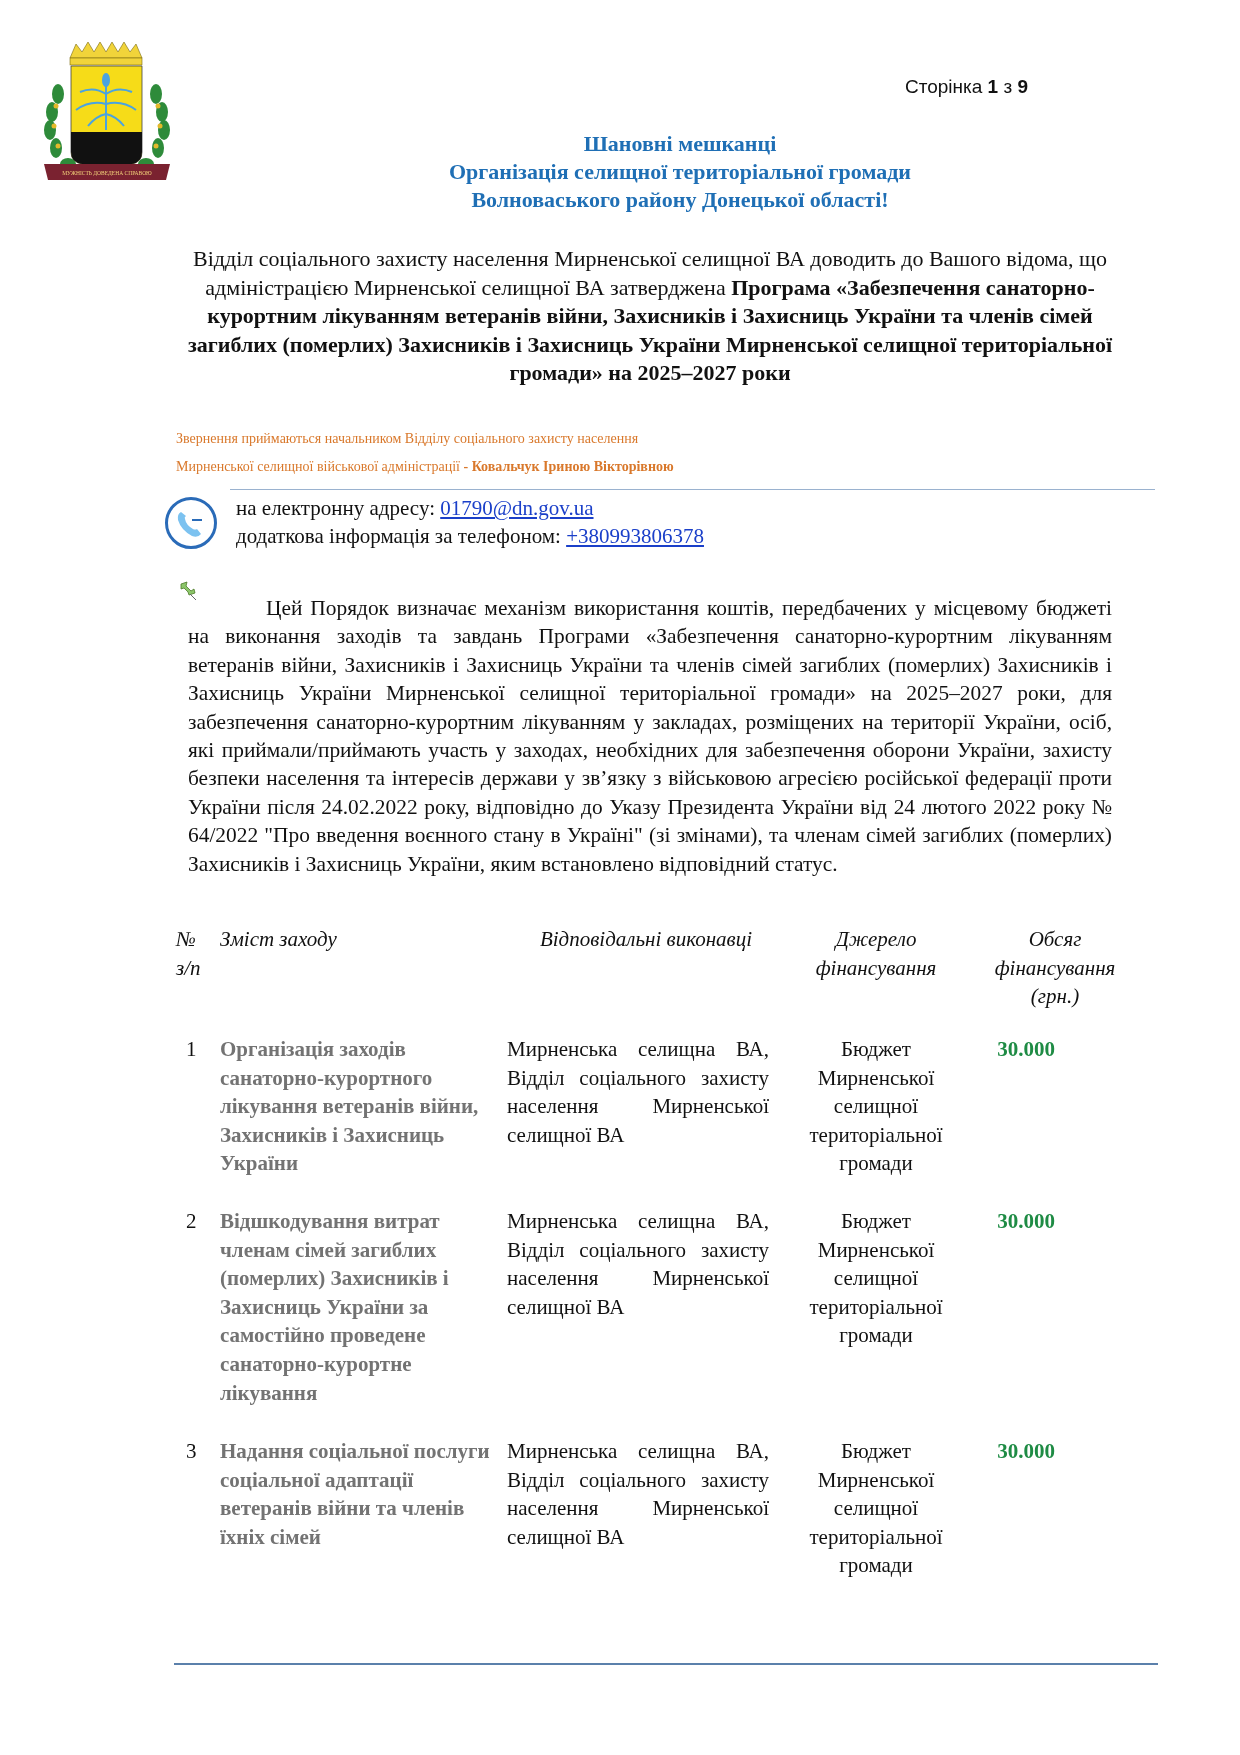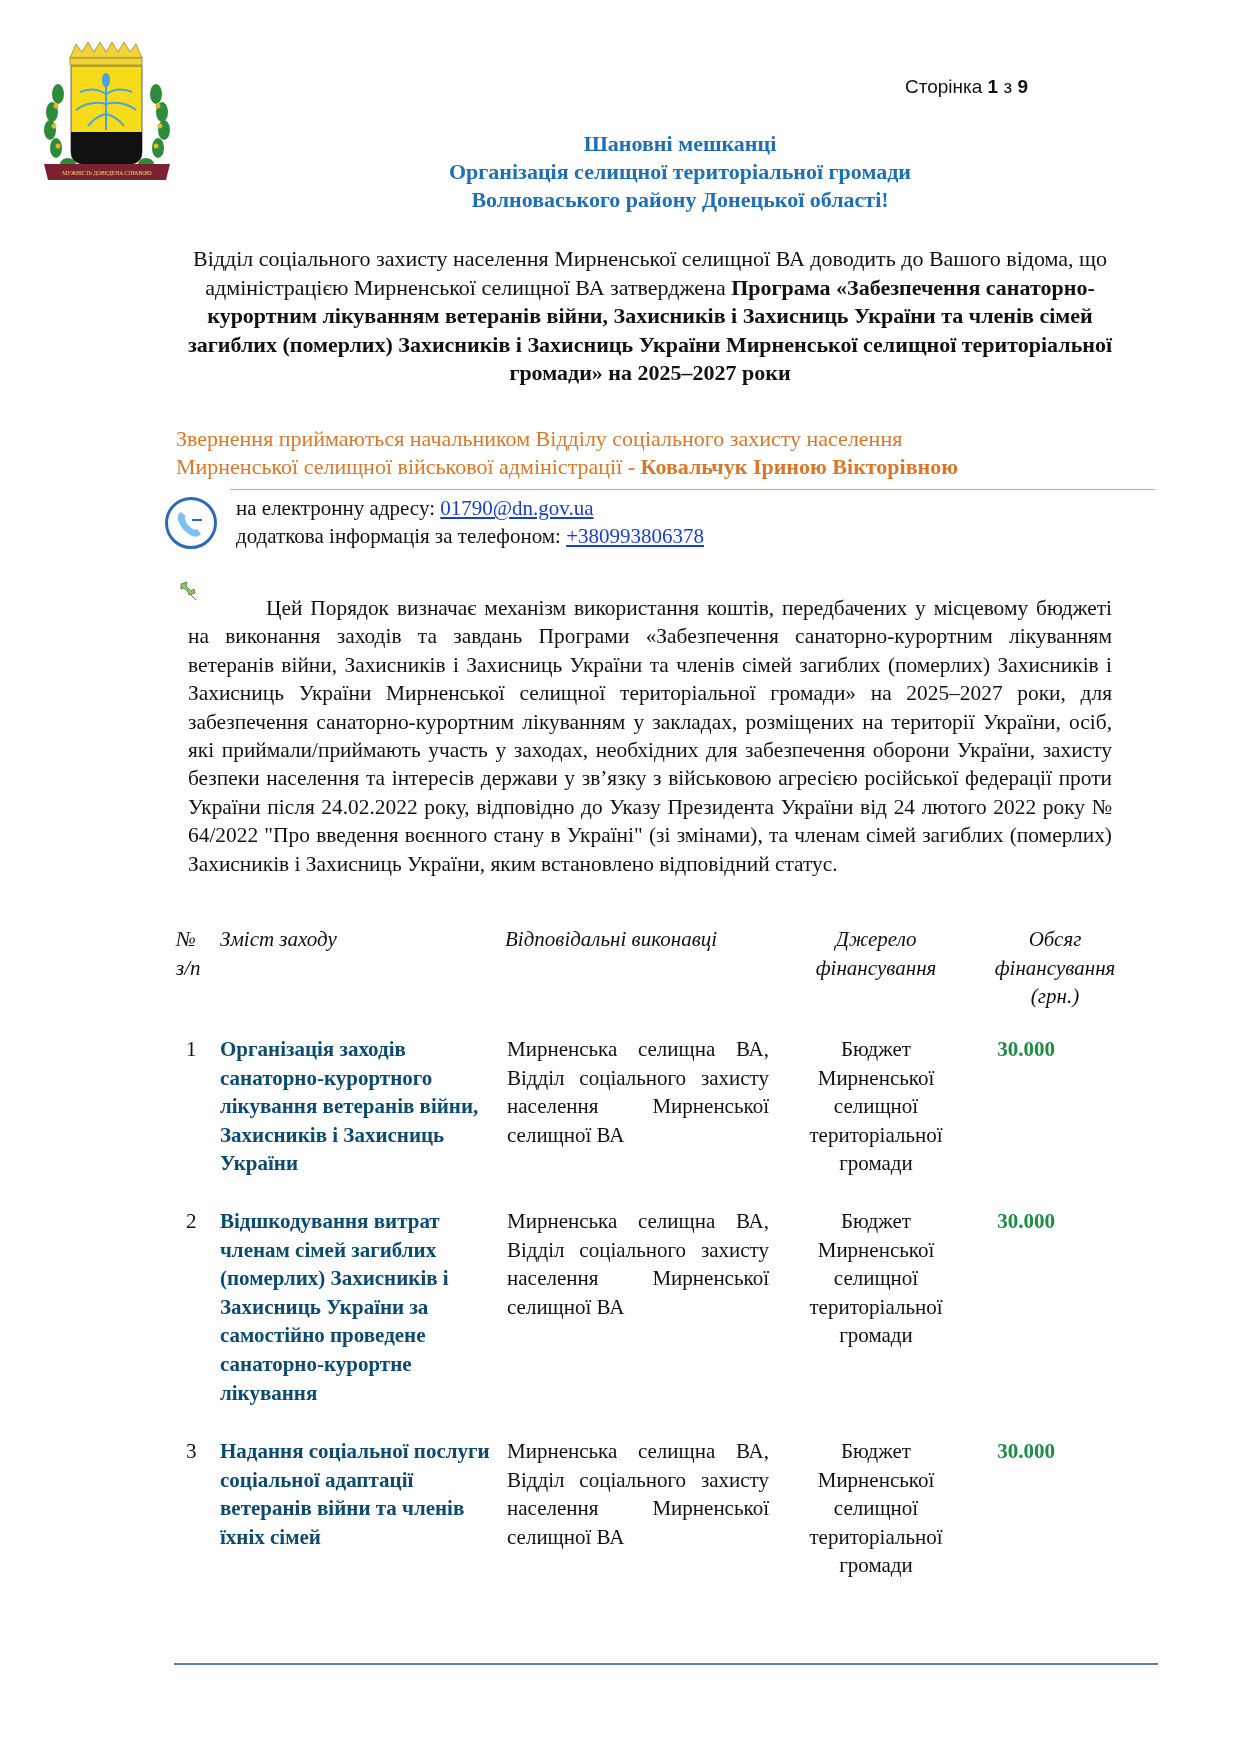--- a/index.html
+++ b/index.html
@@ -29,21 +29,21 @@
     
     .intro {
       left: 170px; width: 960px; top: 245px; text-align: center;
       font-size: 22px; line-height: 28.5px; color: #111;
     }
     .intro .bold { font-weight: bold; margin-top: 48px; }
 
     
     .contact {
       left: 176px; top: 425px; width: 940px;
-      color: #d9782b; font-size: 22px; line-height: 28px;
+      color: #d9782b; font-size: 14px; line-height: 28px;
     }
     .contact .bold { font-weight: bold; }
     .divider-top {
       left: 230px; top: 489px; width: 925px; height: 1px; background: #9ab2cf;
     }
 
     
     .phone-icon { left: 164px; top: 496px; width: 54px; height: 54px; }
     .contact-lines {
       left: 236px; top: 494px; font-size: 21px; line-height: 28px; color: #111;
@@ -66,27 +66,27 @@
     .th {
       font-style: italic; font-size: 21px; line-height: 28.5px; color: #111;
     }
     .col-num { width: 44px; }
     .col-desc { width: 285px; }
     .col-exec { width: 282px; }
     .col-src { width: 178px; }
     .col-amt { width: 180px; }
     .thead .col-num { text-align: left; }
     .thead .col-desc { text-align: left; padding-right: 20px; box-sizing: border-box; }
-    .thead .col-exec { }
+    .thead .col-exec { text-align: center; }
     .thead .col-src { text-align: center; }
     .thead .col-amt { text-align: center; }
 
     .td { font-size: 21px; line-height: 28.6px; }
     .trow .col-num { padding-left: 10px; box-sizing: border-box; }
-    .trow .col-desc { color: #0c4a6e; font-weight: bold; padding-left: 0; }
+    .trow .col-desc { color: #737373; font-weight: bold; padding-left: 0; }
     .trow .col-exec { text-align: justify; text-align-last: left; padding-right: 18px; padding-left: 2px; box-sizing: border-box; }
     .trow .col-exec .line { display: block; text-align: justify; text-align-last: justify; }
     .trow .col-exec .line.last { text-align-last: left; }
     .trow .col-src { text-align: center; }
     .trow .col-amt { text-align: center; color: #1e8b44; font-weight: bold; padding-right: 58px; box-sizing: border-box; }
 
     .row1 { position: absolute; top: 1035px; left: 176px; }
     .row2 { position: absolute; top: 1207px; left: 176px; }
     .row3 { position: absolute; top: 1437px; left: 176px; }
 

